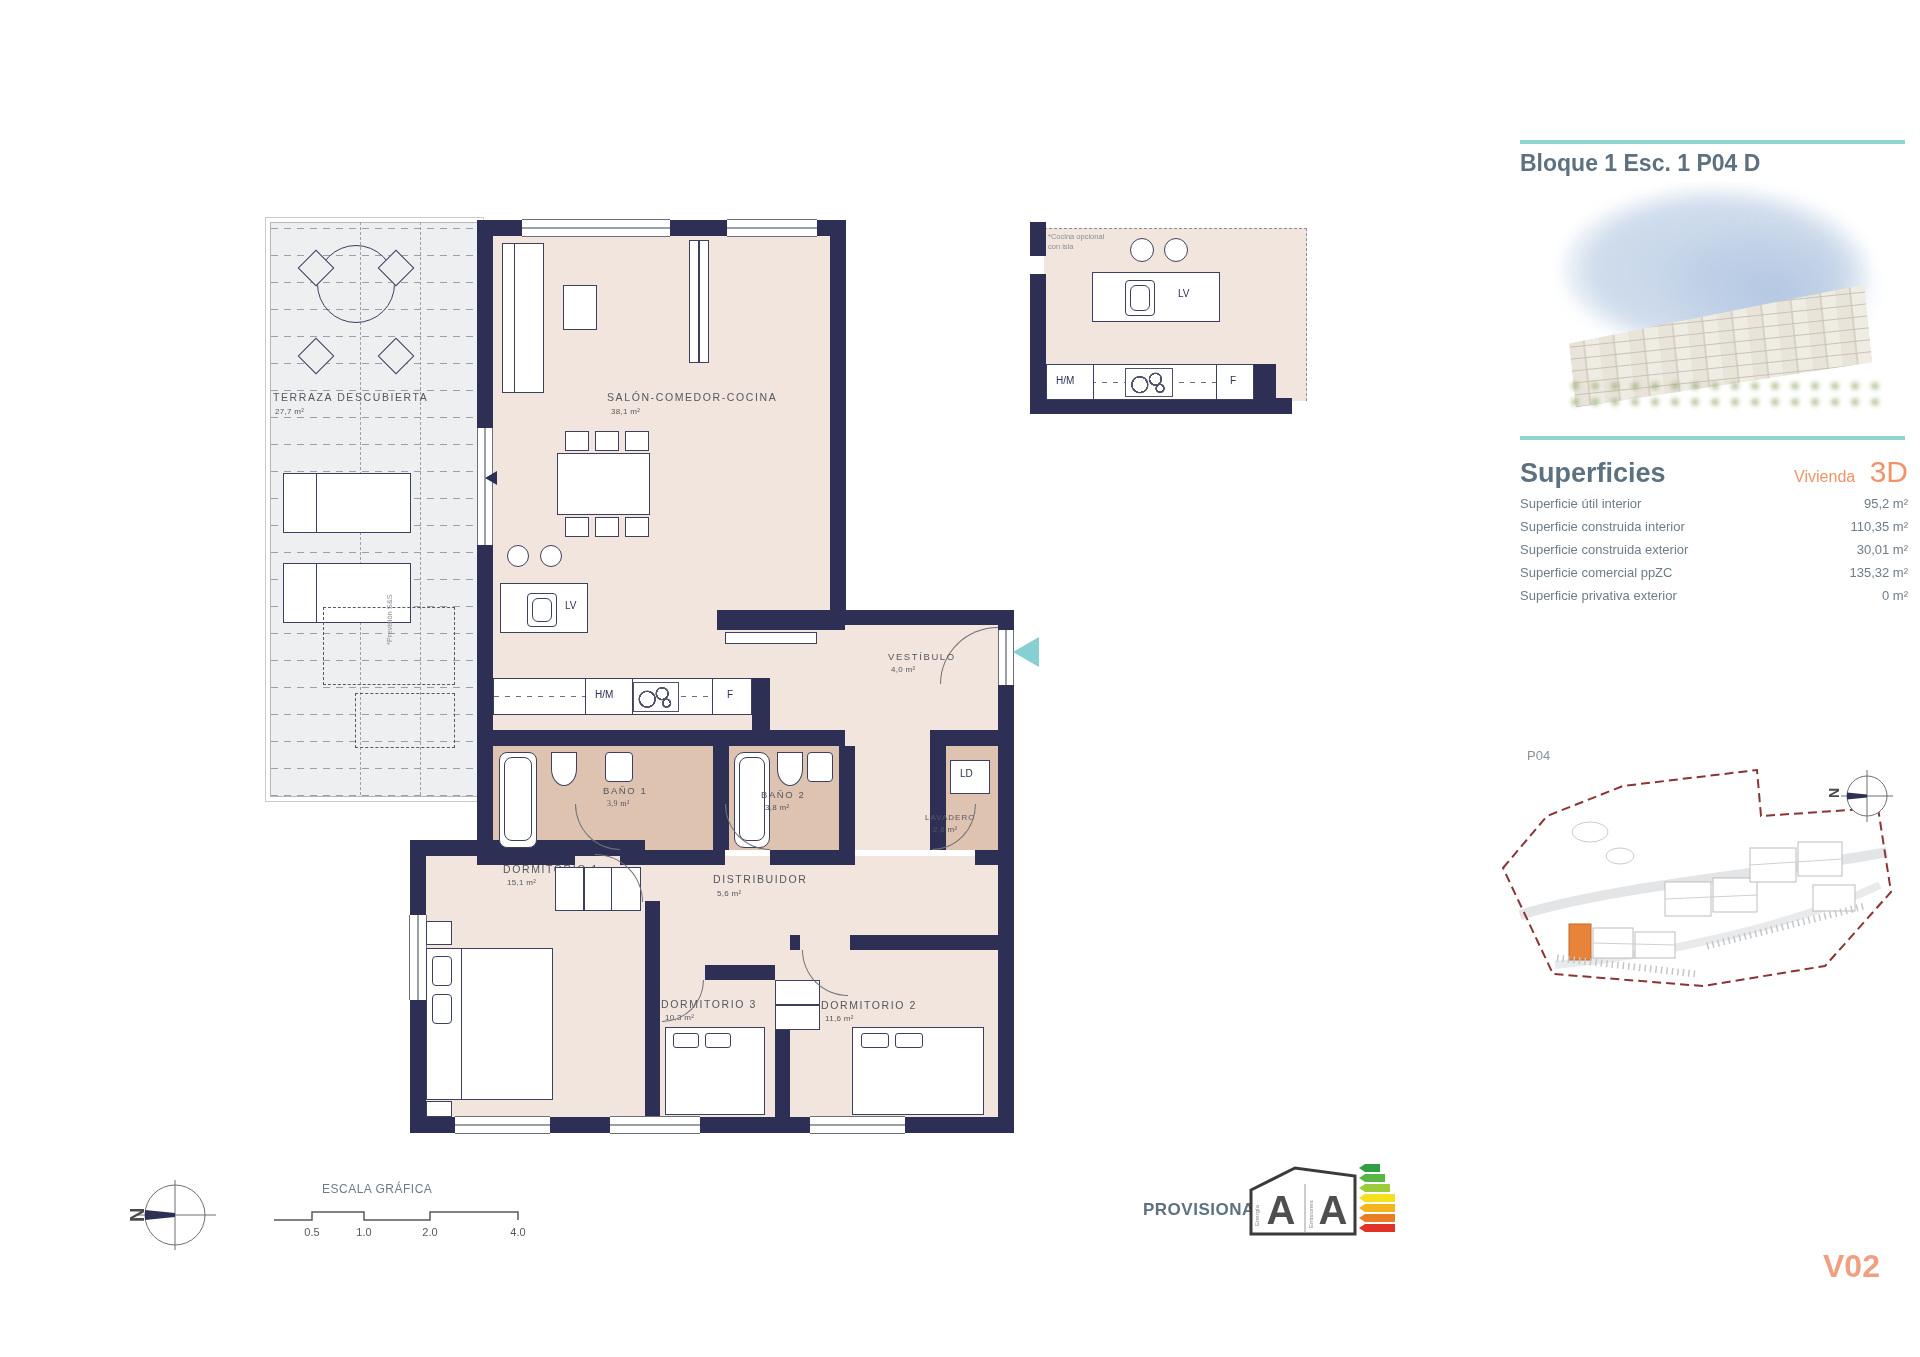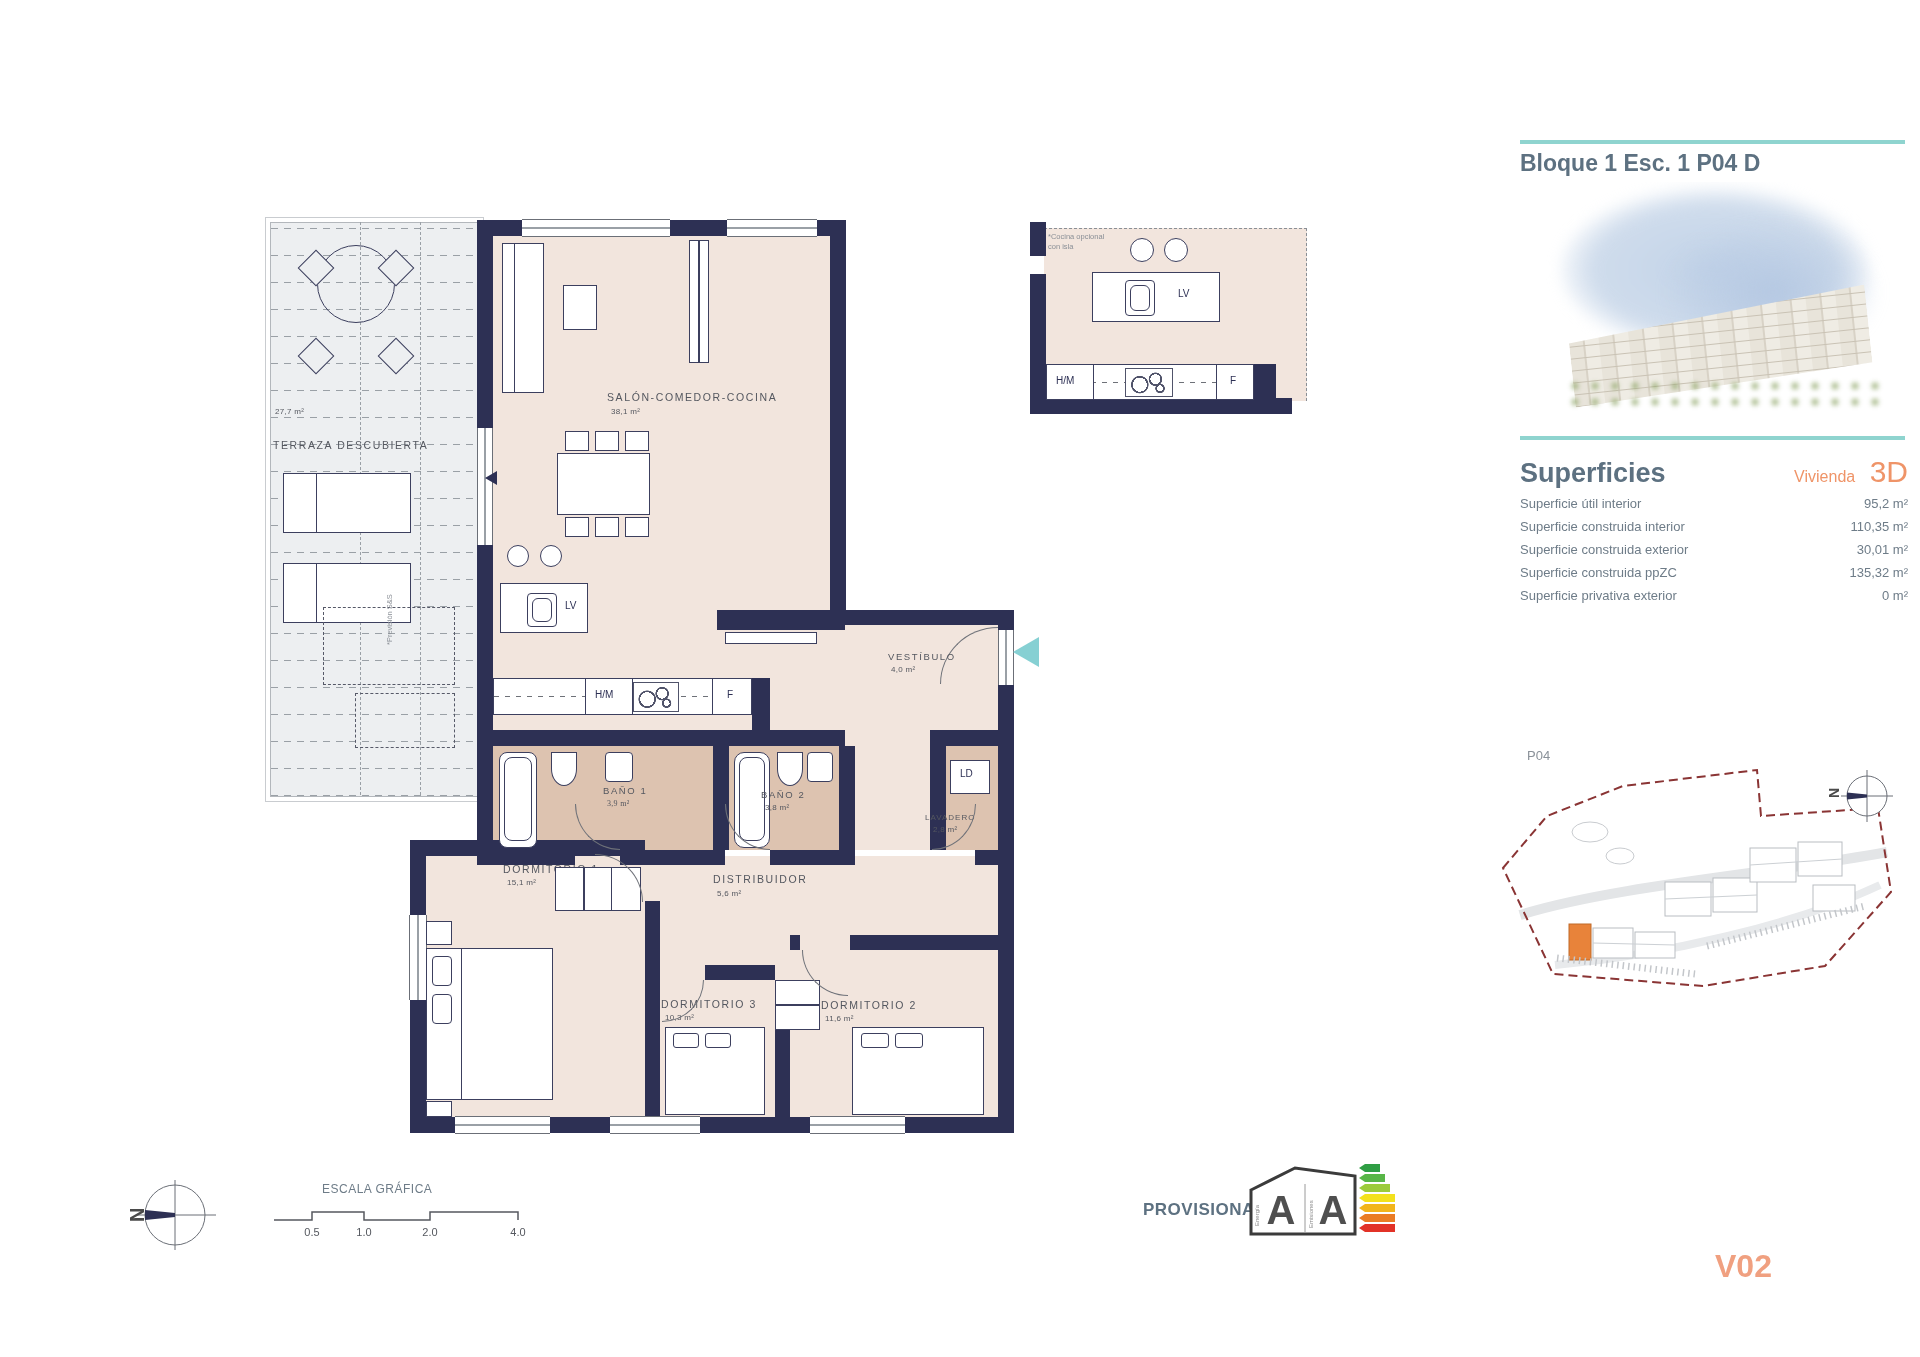--- a/index.html
+++ b/index.html
@@ -79,21 +79,21 @@
     <div class="vdash" style="left:265px;top:7px;height:573px;"></div>
     <div class="fu-ghost circle" style="left:162px;top:30px;width:78px;height:78px;"></div>
     <div class="chair" style="left:148px;top:40px;width:26px;height:26px;"></div>
     <div class="chair" style="left:228px;top:40px;width:26px;height:26px;"></div>
     <div class="chair" style="left:148px;top:128px;width:26px;height:26px;"></div>
     <div class="chair" style="left:228px;top:128px;width:26px;height:26px;"></div>
     <div class="lounger" style="left:128px;top:258px;width:128px;height:60px;"></div>
     <div class="lounger" style="left:128px;top:348px;width:128px;height:60px;"></div>
     <div class="dashbox" style="left:168px;top:392px;width:132px;height:78px;"></div>
     <div class="dashbox" style="left:200px;top:478px;width:100px;height:55px;"></div>
-    <div class="rl" style="left:118px;top:176px;margin-top:48px;">TERRAZA DESCUBIERTA</div>
+    <div class="rl" style="left:118px;top:176px;">TERRAZA DESCUBIERTA</div>
     <div class="ra" style="left:120px;top:192px;">27,7 m²</div>
     <div class="note" style="left:230px;top:430px;transform:rotate(-90deg);transform-origin:left top;">*Previsión S&amp;S</div>
 
     <div class="floor" style="left:338px;top:21px;width:352px;height:374px;"></div>
     <div class="floor" style="left:338px;top:395px;width:352px;height:120px;"></div>
     <div class="floor" style="left:690px;top:410px;width:153px;height:120px;"></div>
     <div class="floor" style="left:690px;top:515px;width:85px;height:120px;"></div>
     <div class="floor" style="left:271px;top:641px;width:572px;height:261px;"></div>
     <div class="tile" style="left:338px;top:531px;width:220px;height:104px;"></div>
     <div class="tile" style="left:574px;top:531px;width:110px;height:104px;"></div>
@@ -271,21 +271,21 @@
     </div>
     <div class="srow">
       <span>Superficie construida interior</span>
       <span>110,35 m²</span>
     </div>
     <div class="srow">
       <span>Superficie construida exterior</span>
       <span>30,01 m²</span>
     </div>
     <div class="srow">
-      <span>Superficie construida ppZC</span>
+      <span>Superficie comercial ppZC</span>
       <span>135,32 m²</span>
     </div>
     <div class="srow">
       <span>Superficie privativa exterior</span>
       <span>0 m²</span>
     </div>
   </div>
 
   <div class="p04" style="left:1527px;top:748px;">P04</div>
   <svg class="abs" style="left:1495px;top:760px;" width="420" height="245" viewBox="0 0 420 245">
@@ -343,15 +343,15 @@
     <polygon points="116,22 122,18 142,18 142,26 122,26" fill="#58b647"></polygon>
     <polygon points="116,32 122,28 147,28 147,36 122,36" fill="#9ccb3b"></polygon>
     <polygon points="116,42 122,38 152,38 152,46 122,46" fill="#f3e11d"></polygon>
     <polygon points="116,52 122,48 152,48 152,56 122,56" fill="#f2b51c"></polygon>
     <polygon points="116,62 122,58 152,58 152,66 122,66" fill="#ea7c24"></polygon>
     <polygon points="116,72 122,68 152,68 152,76 122,76" fill="#e23227"></polygon>
   </svg>
 
   <div class="discl" style="left:155px;top:1243px;">
   </div>
-  <div class="v02" style="left:1715px;top:1248px;">V02</div>
+  <div class="v02" style="left:1823px;top:1248px;">V02</div>
 
 </div>
 
 </body></html>

